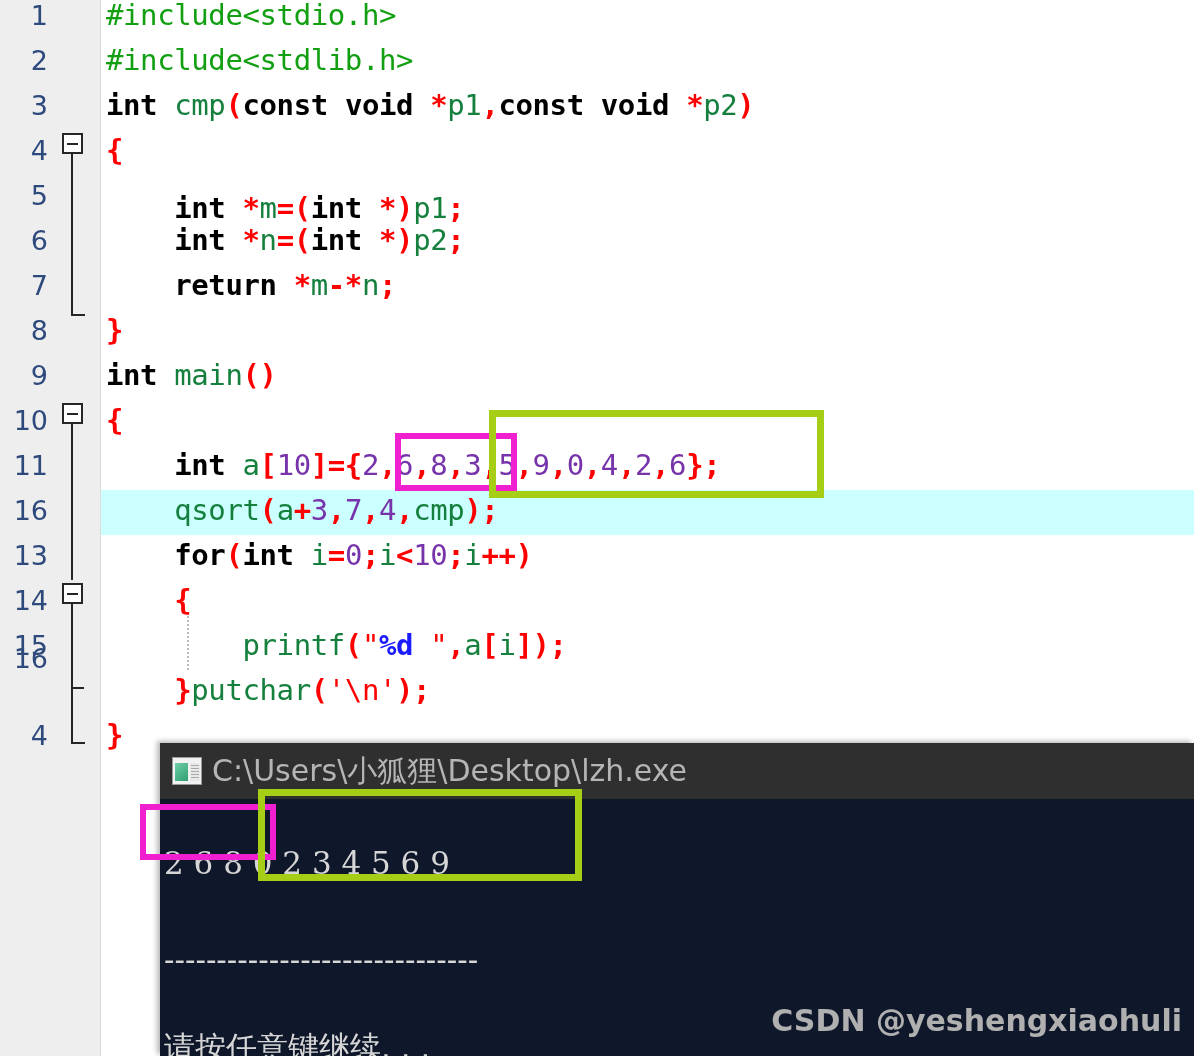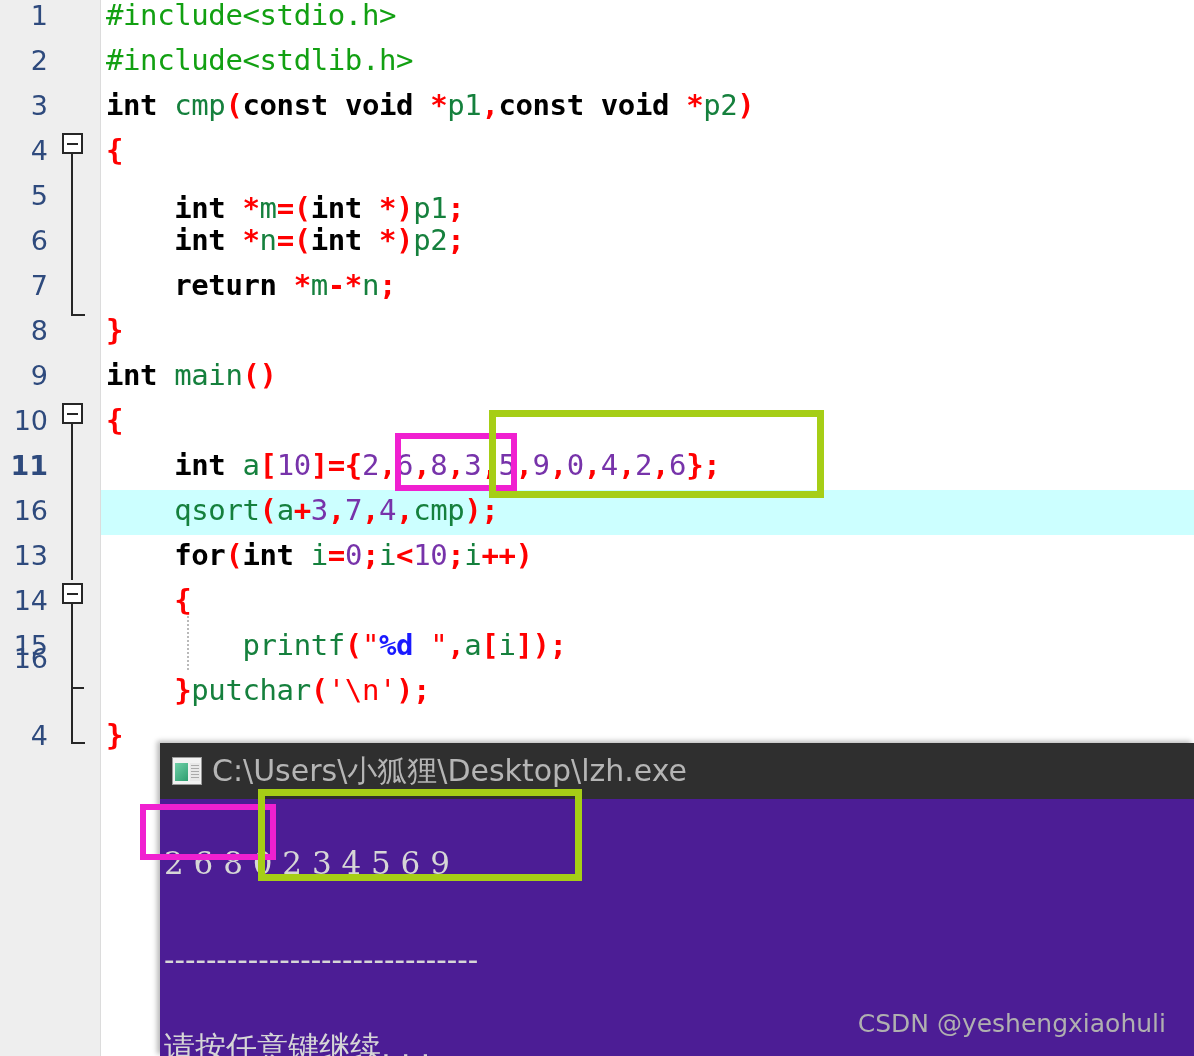--- a/index.html
+++ b/index.html
@@ -157,39 +157,40 @@
     margin-left: 10px;
     color: #b5b5b5;
     font-family: "DejaVu Sans", sans-serif;
     font-size: 30px;
     white-space: nowrap;
   }
   #console-body {
     position: absolute;
     left: 0; top: 56px;
     width: 1034px; height: 257px;
-    background: #4c1d95;
+    background: #0f172a;
     color: #d6d6d6;
     font-family: "DejaVu Serif", serif;
     font-size: 31px;
   }
   .cline {
     position: absolute;
     left: 4px;
     white-space: pre;
     line-height: 40px;
   }
   #watermark {
     position: absolute;
-    right: 28px;
+    right: 12px;
     bottom: 18px;
     color: #b0b0b0;
     font-family: "DejaVu Sans", sans-serif;
-    font-size: 25px;
+    font-size: 30px;
     white-space: nowrap;
+    font-weight: bold;
   }
 
   
   .annot {
     position: absolute;
     box-sizing: border-box;
     pointer-events: none;
   }
   .annot-magenta { border: 6px solid #f020d0; }
   .annot-green   { border: 7px solid #a6ce16; }
@@ -205,21 +206,21 @@
     <div class="ln" style="top:-7px;">1</div>
     <div class="ln" style="top:38px;">2</div>
     <div class="ln" style="top:83px;">3</div>
     <div class="ln" style="top:128px;">4</div>
     <div class="ln" style="top:173px;">5</div>
     <div class="ln" style="top:218px;">6</div>
     <div class="ln" style="top:263px;">7</div>
     <div class="ln" style="top:308px;">8</div>
     <div class="ln" style="top:353px;">9</div>
     <div class="ln" style="top:398px;">10</div>
-    <div class="ln" style="top:443px;font-weight:bold;">11</div>
+    <div class="ln" style="top:443px;">11</div>
     <div class="ln" style="top:488px;">16</div>
     <div class="ln" style="top:533px;">13</div>
     <div class="ln" style="top:578px;">14</div>
     <div class="ln" style="top:623px;">15</div>
     <div class="ln" style="top:636px;">16</div>
     <div class="ln" style="top:713px;">4</div>
 
     <div id="foldcol">
 
       <div class="foldbox" style="left:4px; top:133px;"></div>

